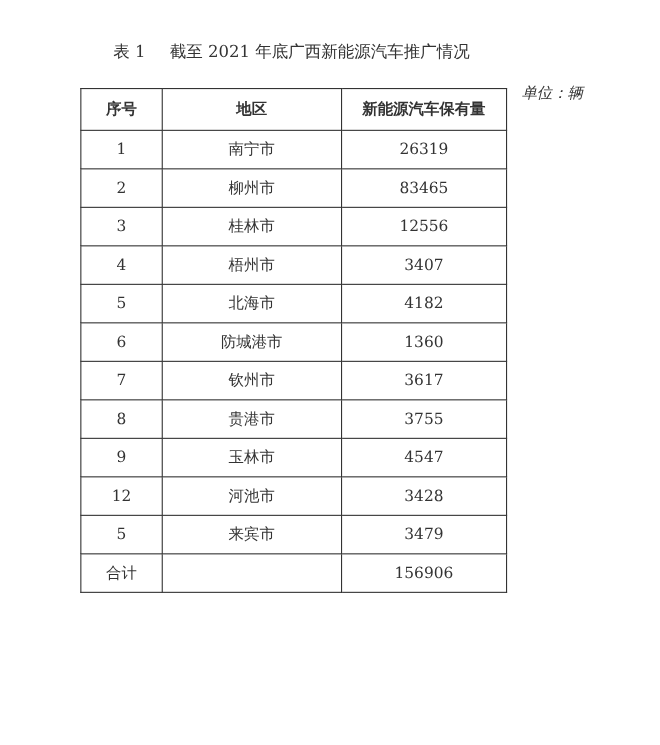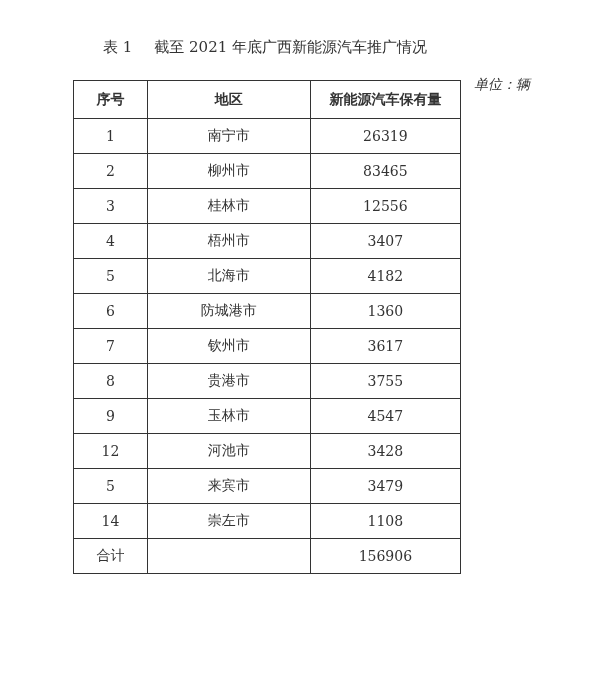--- a/index.html
+++ b/index.html
@@ -85,23 +85,18 @@
         <td>12</td>
         <td>河池市</td>
         <td>3428</td>
       </tr>
       <tr>
         <td>5</td>
         <td>来宾市</td>
         <td>3479</td>
       </tr>
       <tr>
-        <td>14</td>
-        <td>崇左市</td>
-        <td>1108</td>
-      </tr>
-      <tr>
         <td>合计</td>
         <td></td>
         <td>156906</td>
       </tr>
     </tbody>
 </table>
 
 </body></html>

